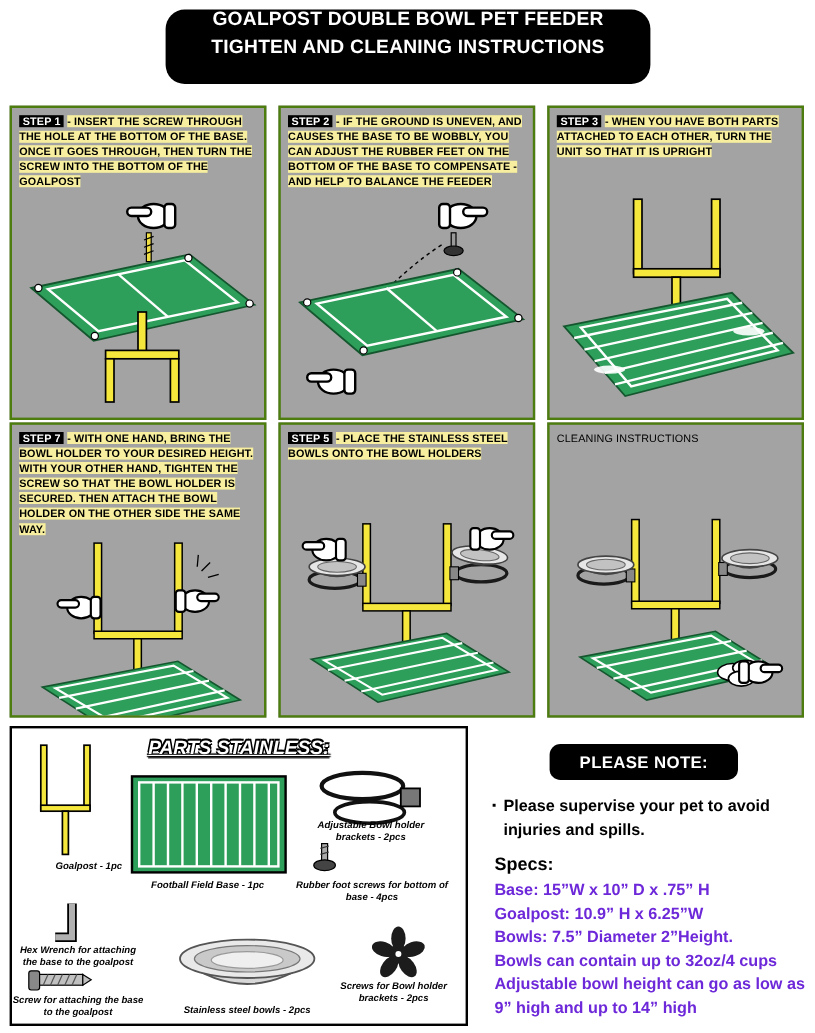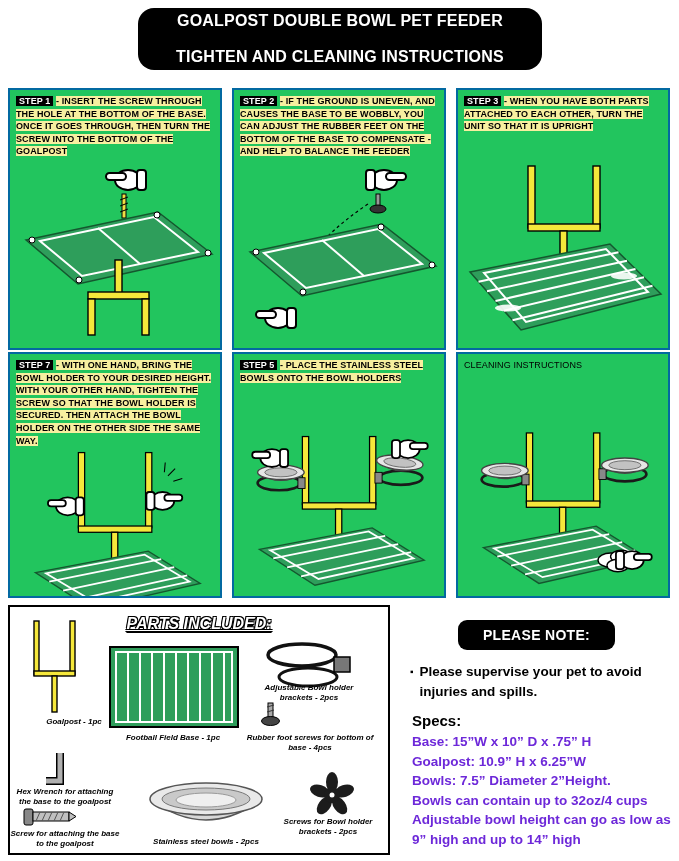--- a/index.html
+++ b/index.html
@@ -2,25 +2,25 @@
 <html><head>
 <meta charset="utf-8">
 <style>
   *{margin:0;padding:0;box-sizing:border-box}
   html,body{width:679px;height:861px}
   body{background:#fff;font-family:"Liberation Sans",sans-serif;position:relative;color:#000}
   .page{position:absolute;inset:0;background:#fff;overflow:hidden}
 
   
   .banner{position:absolute;left:138px;top:8px;width:404px;height:62px;background:#000;border-radius:16px;
-    color:#fff;display:flex;flex-direction:column;justify-content:center;align-items:center;gap:18px;
+    color:#fff;display:flex;flex-direction:column;justify-content:flex-start;align-items:center;gap:5px;
     font-weight:bold;font-size:16px;letter-spacing:.2px;text-align:center}
 
   
-  .panel{position:absolute;width:214px;border:2px solid #0369a1;background:#22c55e;padding:5px 6px;overflow:hidden}
+  .panel{position:absolute;width:214px;border:2px solid #4d7c0f;background:#a3a3a3;padding:5px 6px;overflow:hidden}
   .row1{top:88px;height:262px}
   .row2{top:352px;height:246px}
   .c1{left:8px}.c2{left:232px}.c3{left:456px}
   .steptext{font-size:9px;font-weight:bold;line-height:1.4;letter-spacing:.1px;min-height:63px}
   .badge{background:#000;color:#fff;padding:0 3px;display:inline}
   .hl{background:#f7ef9f;display:inline;-webkit-box-decoration-break:clone;box-decoration-break:clone}
   .clabel{display:inline;font-weight:normal}
   .illus{display:block;margin:2px auto 0 auto}
   .row1 .illus{height:182px;width:200px}
   .row2 .illus{height:163px;width:200px}
@@ -343,21 +343,21 @@
       <g transform="translate(322,188)">
         <ellipse transform="rotate(0)" cx="0" cy="-13" rx="6" ry="10" fill="#1c1c1c"></ellipse>
         <ellipse transform="rotate(72)" cx="0" cy="-13" rx="6" ry="10" fill="#1c1c1c"></ellipse>
         <ellipse transform="rotate(144)" cx="0" cy="-13" rx="6" ry="10" fill="#1c1c1c"></ellipse>
         <ellipse transform="rotate(216)" cx="0" cy="-13" rx="6" ry="10" fill="#1c1c1c"></ellipse>
         <ellipse transform="rotate(288)" cx="0" cy="-13" rx="6" ry="10" fill="#1c1c1c"></ellipse>
         <circle r="8" fill="#1c1c1c"></circle>
         <circle r="2.5" fill="#fff"></circle>
       </g>
     </svg>
-    <div class="parts-title">PARTS INCLUDED:</div>
+    <div class="parts-title">PARTS STAINLESS:</div>
     <div class="part-label pl-goalpost">Goalpost - 1pc</div>
     <div class="part-label pl-field">Football Field Base - 1pc</div>
     <div class="part-label pl-brackets">Adjustable Bowl holder brackets - 2pcs</div>
     <div class="part-label pl-rubber">Rubber foot screws for bottom of base - 4pcs</div>
     <div class="part-label pl-wrench">Hex Wrench for attaching the base to the goalpost</div>
     <div class="part-label pl-screw">Screw for attaching the base to the goalpost</div>
     <div class="part-label pl-bowls">Stainless steel bowls - 2pcs</div>
     <div class="part-label pl-knob">Screws for Bowl holder brackets - 2pcs</div>
   </div>
 

